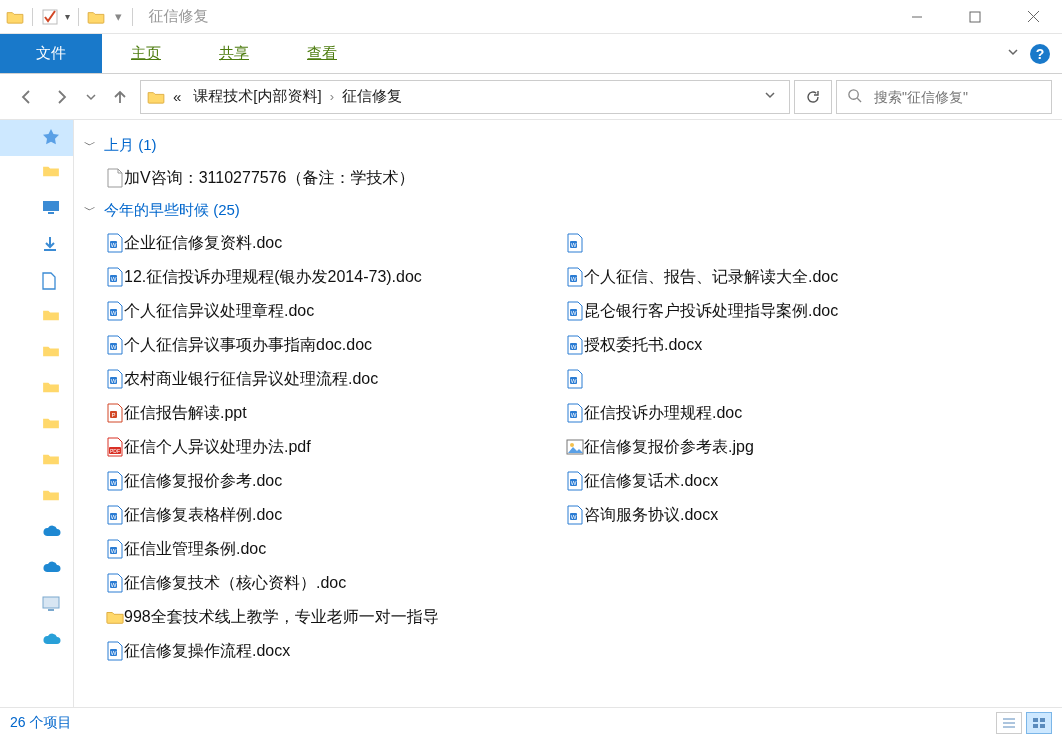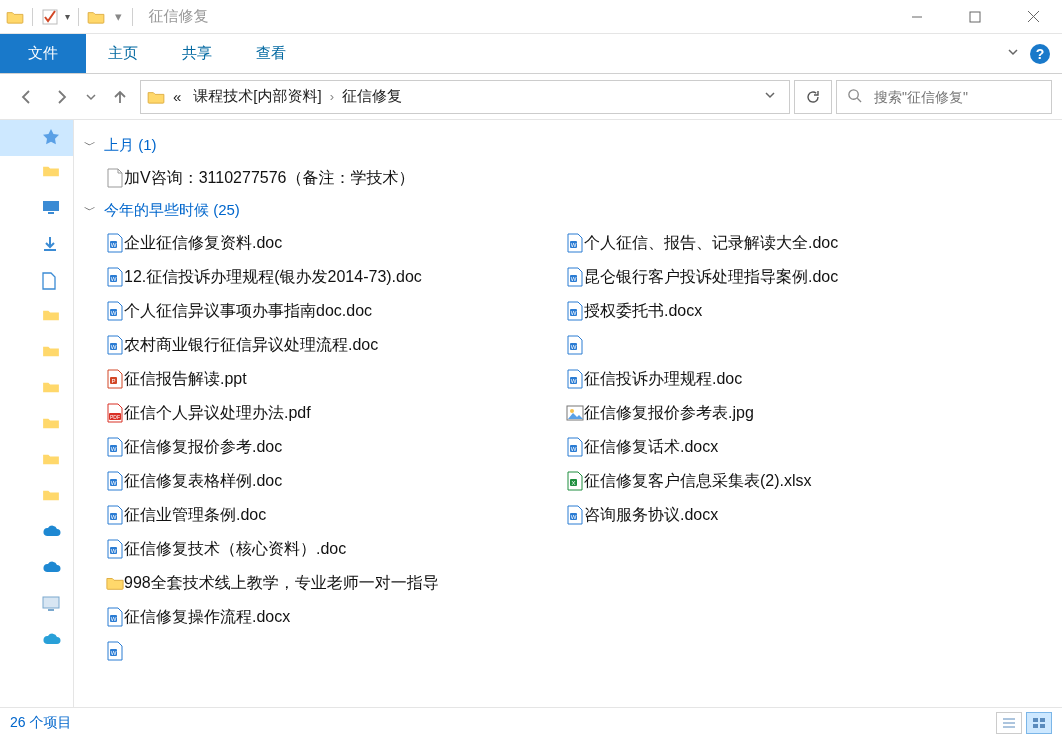--- a/index.html
+++ b/index.html
@@ -49,29 +49,30 @@
   .ribbon {
     height: 40px;
     display:flex;
     align-items:stretch;
     border-bottom: 1px solid #d0d0d0;
     background:#fff;
   }
   .file-tab {
     background:#1979ca;
     color:#fff;
-    padding: 0 28px;
+    padding: 0 36px;
     display:flex; align-items:center;
     font-size:15px;
   }
   .ribbon-tab {
-    padding: 0 22px;
+    padding: 0 29px;
     display:flex; align-items:center;
     font-size:15px;
-    color:#0369a1;
+    color:#4d7c0f;
+    text-decoration:underline;
   }
   .ribbon-right {
     margin-left:auto;
     display:flex; align-items:center;
     padding-right:12px;
     gap:10px;
   }
   .help-circle {
     width:20px; height:20px; border-radius:50%;
     background:#1979ca; color:#fff;
@@ -466,20 +467,30 @@
           <span>12.征信投诉办理规程(银办发2014-73).doc</span>
         </div>
         <div class="file-item">
           <span class="ficon icon-doc">
             <svg width="16" height="20" viewBox="0 0 16 20">
               <path d="M1 1h10l4 4v14H1z" fill="#fff" stroke="#2b7cd3"></path>
               <rect x="3" y="8" width="7" height="7" rx="1" fill="#2b7cd3"></rect>
               <text x="6.5" y="14" font-size="6" fill="#fff" text-anchor="middle" font-family="Arial">W</text>
             </svg>
           </span>
+          <span>个人征信异议处理章程.doc</span>
+        </div>
+        <div class="file-item">
+          <span class="ficon icon-doc">
+            <svg width="16" height="20" viewBox="0 0 16 20">
+              <path d="M1 1h10l4 4v14H1z" fill="#fff" stroke="#2b7cd3"></path>
+              <rect x="3" y="8" width="7" height="7" rx="1" fill="#2b7cd3"></rect>
+              <text x="6.5" y="14" font-size="6" fill="#fff" text-anchor="middle" font-family="Arial">W</text>
+            </svg>
+          </span>
           <span>个人征信异议事项办事指南doc.doc</span>
         </div>
         <div class="file-item">
           <span class="ficon icon-doc">
             <svg width="16" height="20" viewBox="0 0 16 20">
               <path d="M1 1h10l4 4v14H1z" fill="#fff" stroke="#2b7cd3"></path>
               <rect x="3" y="8" width="7" height="7" rx="1" fill="#2b7cd3"></rect>
               <text x="6.5" y="14" font-size="6" fill="#fff" text-anchor="middle" font-family="Arial">W</text>
             </svg>
           </span>
@@ -633,30 +644,20 @@
         </div>
         <div class="file-item">
           <span class="ficon icon-doc">
             <svg width="16" height="20" viewBox="0 0 16 20">
               <path d="M1 1h10l4 4v14H1z" fill="#fff" stroke="#2b7cd3"></path>
               <rect x="3" y="8" width="7" height="7" rx="1" fill="#2b7cd3"></rect>
               <text x="6.5" y="14" font-size="6" fill="#fff" text-anchor="middle" font-family="Arial">W</text>
             </svg>
           </span>
           <span>征信修复话术.docx</span>
-        </div>
-        <div class="file-item">
-          <span class="ficon icon-xlsx">
-            <svg width="16" height="20" viewBox="0 0 16 20">
-              <path d="M1 1h10l4 4v14H1z" fill="#fff" stroke="#1e8e3e"></path>
-              <rect x="3" y="8" width="7" height="7" rx="1" fill="#1e8e3e"></rect>
-              <text x="6.5" y="14" font-size="6" fill="#fff" text-anchor="middle" font-family="Arial">X</text>
-            </svg>
-          </span>
-          <span>征信修复客户信息采集表(2).xlsx</span>
         </div>
         <div class="file-item">
           <span class="ficon icon-doc">
             <svg width="16" height="20" viewBox="0 0 16 20">
               <path d="M1 1h10l4 4v14H1z" fill="#fff" stroke="#2b7cd3"></path>
               <rect x="3" y="8" width="7" height="7" rx="1" fill="#2b7cd3"></rect>
               <text x="6.5" y="14" font-size="6" fill="#fff" text-anchor="middle" font-family="Arial">W</text>
             </svg>
           </span>
           <span>咨询服务协议.docx</span>

